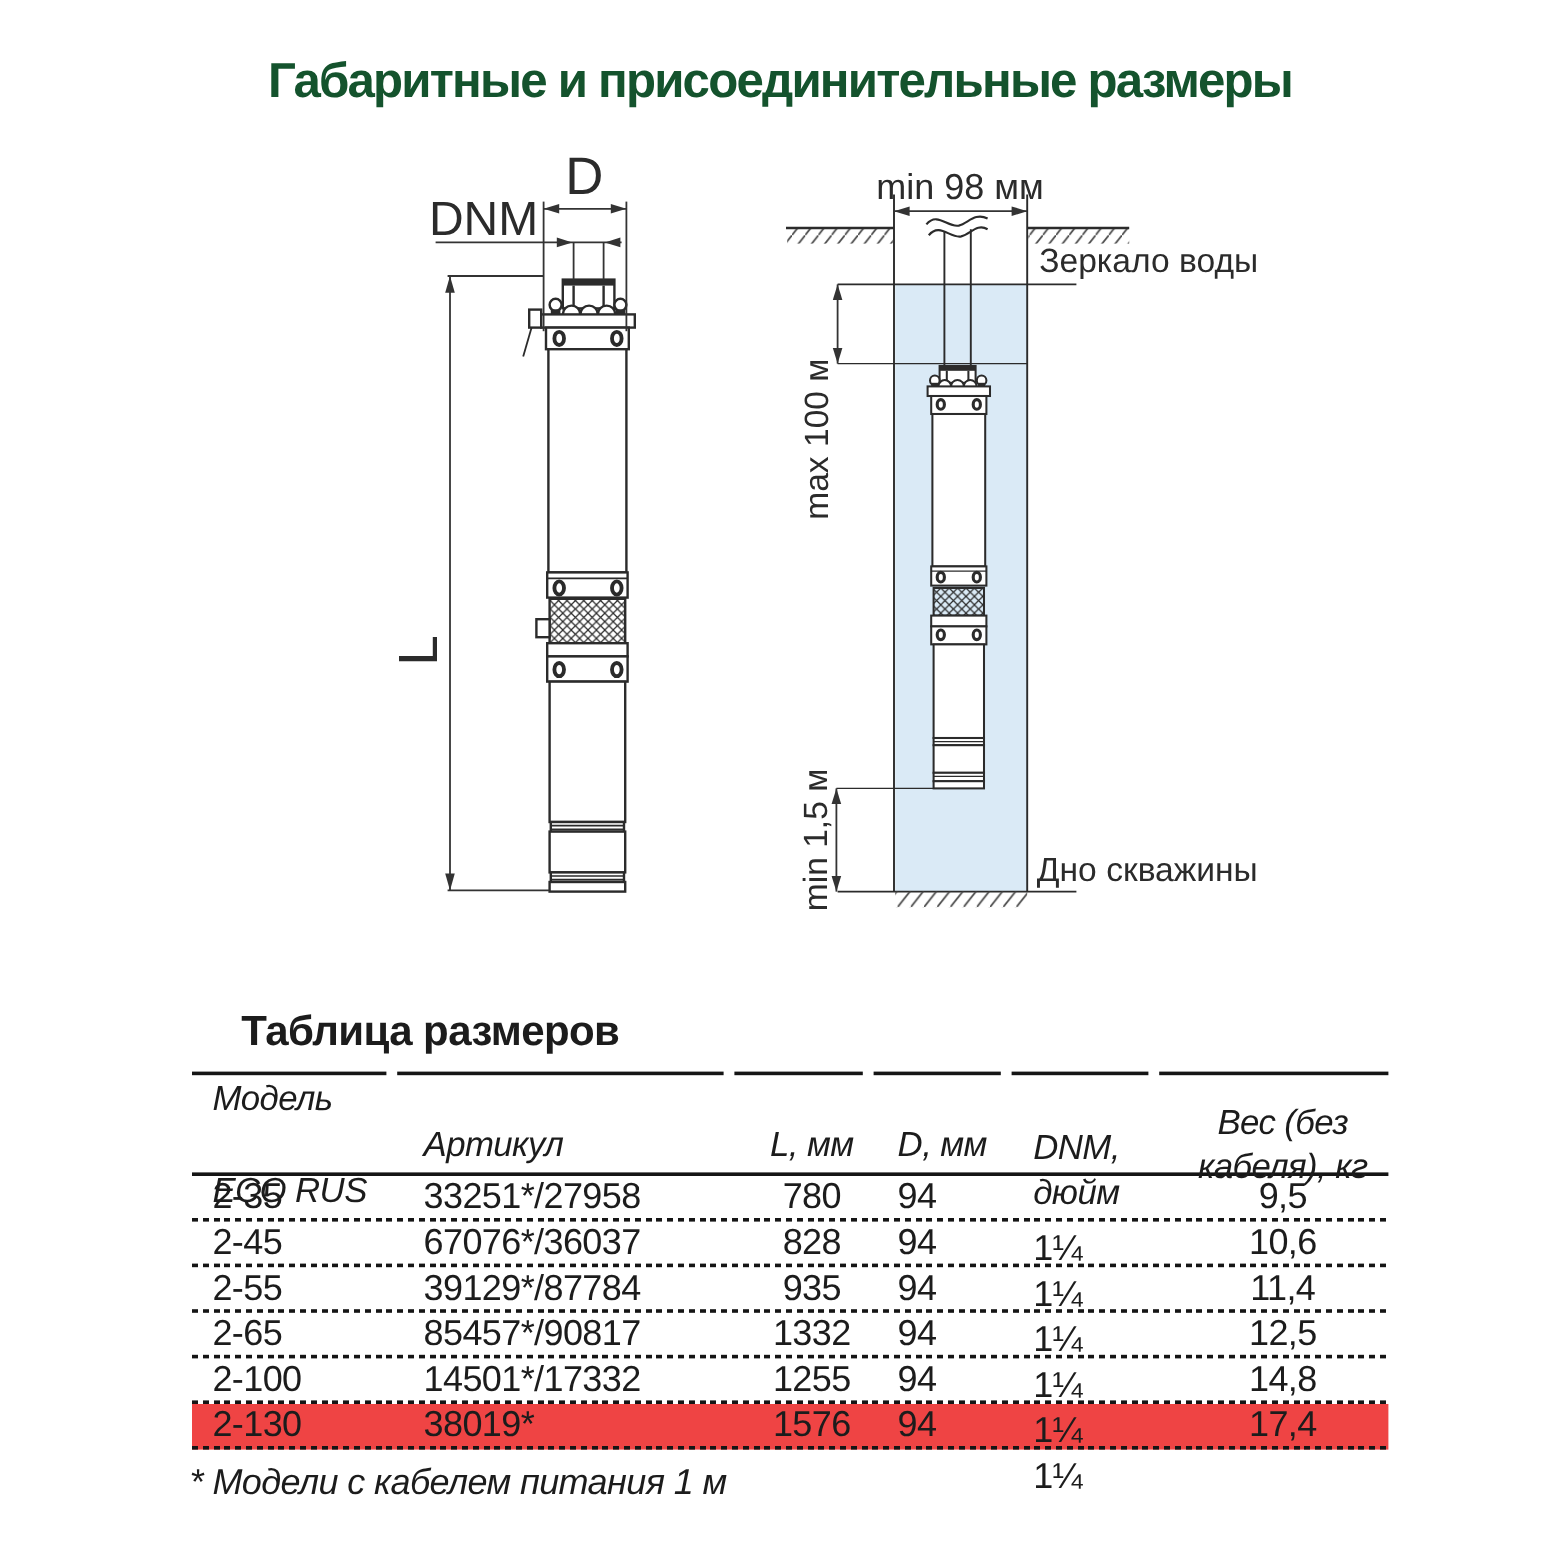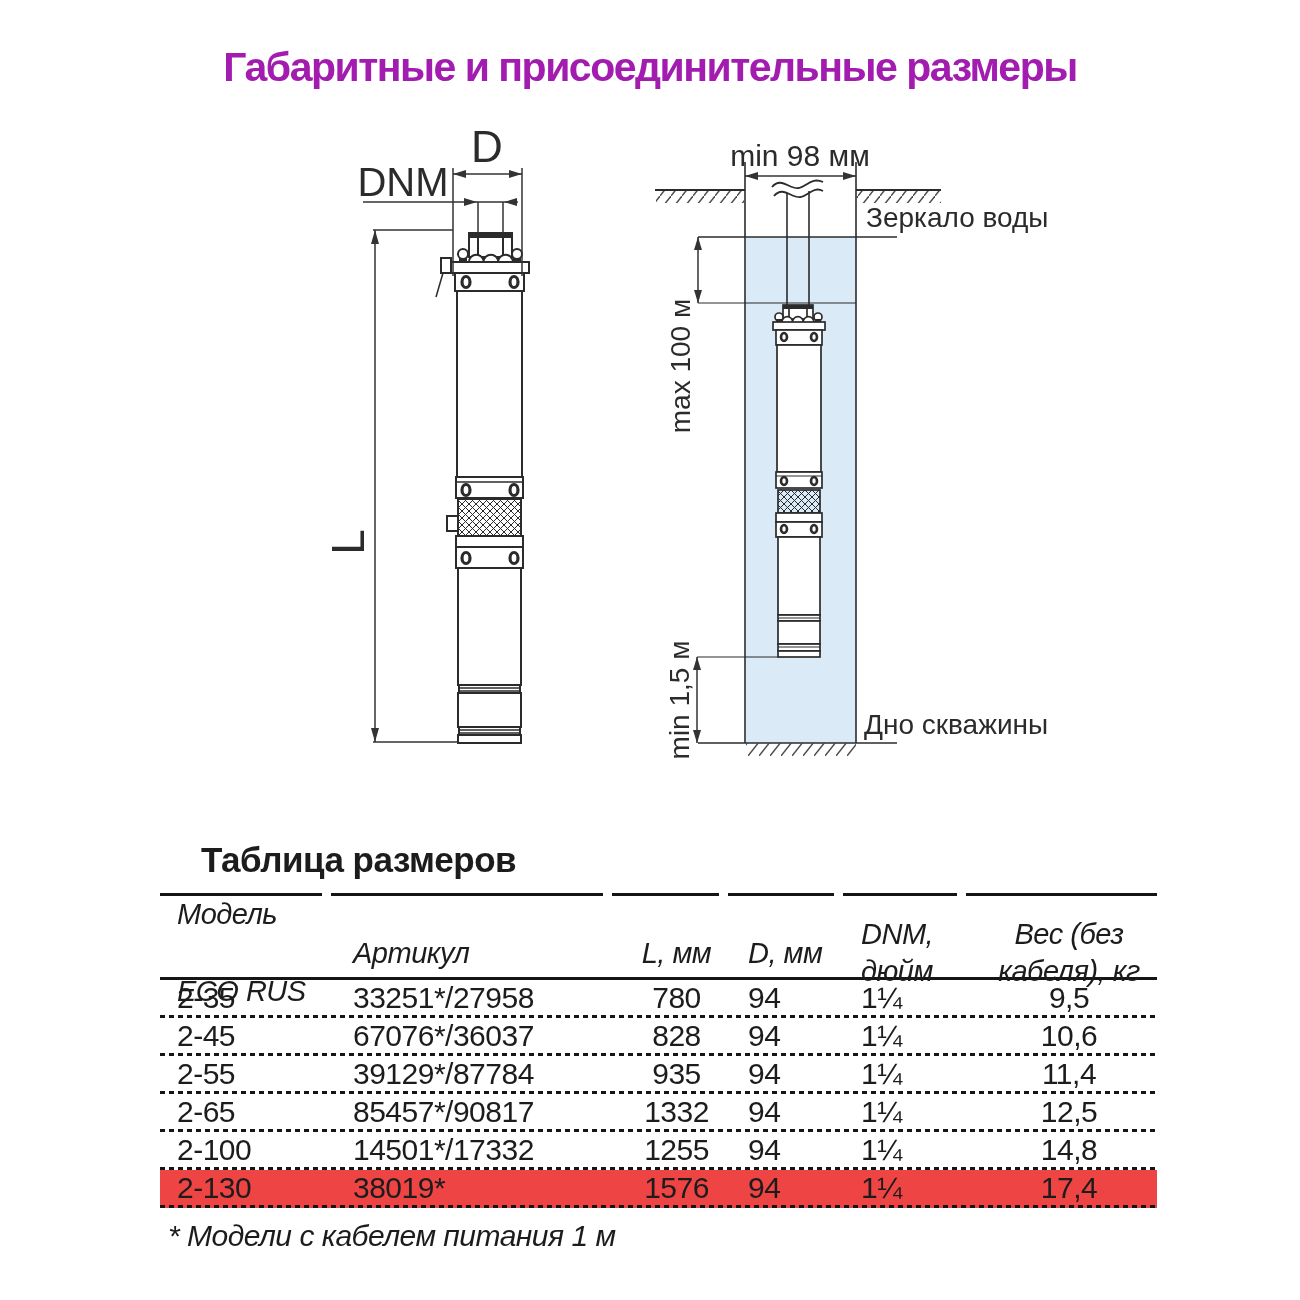--- a/index.html
+++ b/index.html
@@ -1,21 +1,21 @@
 <!DOCTYPE html>
 <html><head>
 <meta charset="utf-8">
 <style>
   * { margin:0; padding:0; box-sizing:border-box; }
   html,body { background:#ffffff; }
   body { width:1300px; height:1300px; font-family:"Liberation Sans","DejaVu Sans",sans-serif; color:#1c1c1c; }
   .page { position:relative; width:1300px; height:1300px; overflow:hidden; background:#fff; }
 
   .page-title { position:absolute; top:44px; left:0; width:1300px; text-align:center;
-    font-size:41px; font-weight:bold; letter-spacing:-1.5px; color:#a21caf; }
+    font-size:41px; font-weight:bold; letter-spacing:-1.5px; color:#14532d; }
 
   svg.figure { position:absolute; top:0; left:0; }
   svg.figure text { font-family:"Liberation Sans","DejaVu Sans",sans-serif; fill:#2b2b2b; }
 
   .tbl-title { position:absolute; top:840px; left:156px; font-size:35px; font-weight:bold;
     letter-spacing:-0.5px;margin-left:45px; }
 
   .tbl { position:absolute; top:893px; left:160px; width:997px; }
   .grid { display:grid; grid-template-columns:171px 281px 116px 115px 123px 191px; }
   .topline > div { height:3px; background:#151515; margin-right:9px; }
@@ -23,25 +23,25 @@
   .thead { height:81px; }
   .th { display:flex; flex-direction:column; justify-content:center;
     font-style:italic; font-size:29px; line-height:37px; letter-spacing:-0.5px; white-space:nowrap; }
   .headrule { height:3px; background:#151515; }
   .cells { height:35px; }
   .td { font-size:30px; line-height:35px; letter-spacing:-0.5px; white-space:nowrap; }
   .th:nth-child(1), .td:nth-child(1) { padding-left:17px;gap:40px; }
   .th:nth-child(2), .td:nth-child(2) { padding-left:22px; }
   .th:nth-child(3), .td:nth-child(3) { padding-left:13px;text-align:center; }
   .th:nth-child(4), .td:nth-child(4) { padding-left:20px; }
-  .th:nth-child(5), .td:nth-child(5) { padding-left:18px; }
+  .th:nth-child(5), .td:nth-child(5) { padding-left:18px;margin-top:43px; }
   .th:nth-child(6), .td:nth-child(6) { padding-left:15px;text-align:center; }
   .sep { height:3px; background-image:repeating-linear-gradient(90deg,#151515 0 5px,transparent 5px 9px); }
 
-  .footnote { position:absolute; top:1219px; left:168px; font-size:30px; font-style:italic;
+  .footnote { position:absolute; top:1219px; left:158px; font-size:30px; font-style:italic;
     letter-spacing:-0.5px; }
 </style>
 </head>
 <body>
 
 <div class="page">
 
   <h1 class="page-title">Габаритные и присоединительные размеры</h1>
 
   <svg class="figure" width="1300" height="1300" viewBox="0 0 1300 1300">

